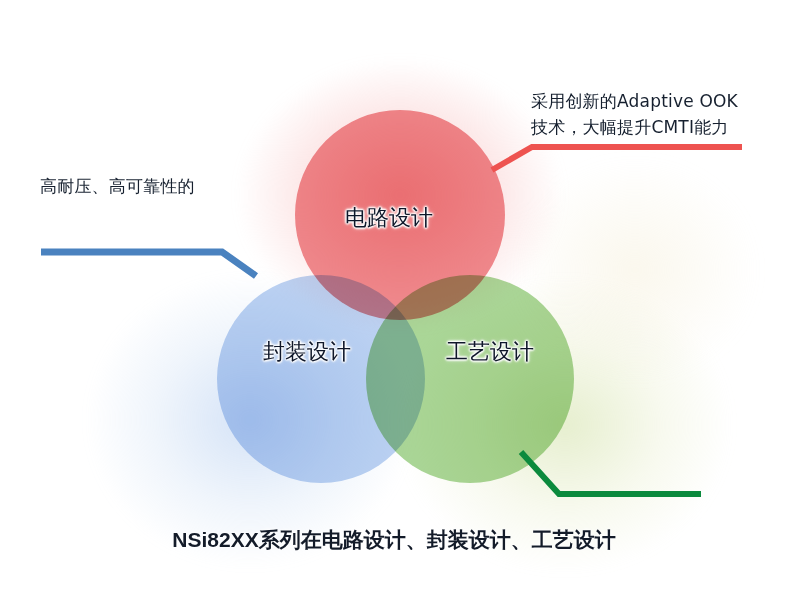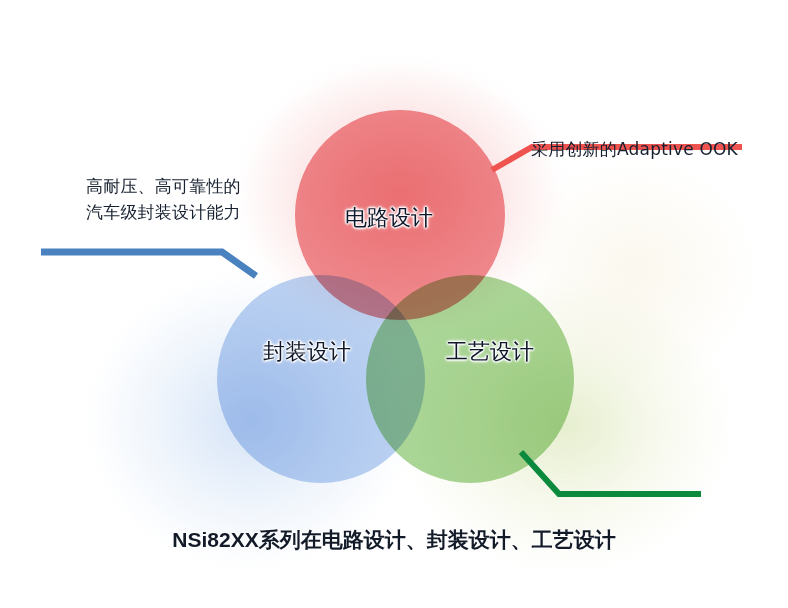--- a/index.html
+++ b/index.html
@@ -88,22 +88,22 @@
     position: absolute;
     color: #16202f;
     font-size: 17px;
     line-height: 26px;
     letter-spacing: 0.2px;
     white-space: nowrap;
   }
   .callout-text.mono-mix {
     font-family: "DejaVu Sans", "Liberation Sans", sans-serif;
   }
-  .co-left  { left: 40px;  top: 174px; margin-left: 46px; }
-  .co-top   { left: 531px; top: 88px; margin-top: 48px;  }
+  .co-left  { left: 40px;  top: 174px; }
+  .co-top   { left: 531px; top: 88px;  }
   .co-bot   { left: 568px; top: 456px; }
 
   .leader { position: absolute; left: 0; top: 0; width: 788px; height: 608px; pointer-events: none; }
 
   
   .caption {
     position: absolute;
     left: 0; right: 0;
     top: 525px;
     text-align: center;
@@ -137,25 +137,25 @@
   <div class="circle-label lbl-right">工艺设计</div>
 
   <svg class="leader" viewBox="0 0 788 608">
     <polyline points="41,252 222,252 256,276" fill="none" stroke="#4A82BF" stroke-width="7" stroke-linecap="butt" stroke-linejoin="miter"></polyline>
     <polyline points="742,147 532,147 492,170" fill="none" stroke="#EE5350" stroke-width="6" stroke-linecap="butt" stroke-linejoin="miter"></polyline>
     <polyline points="521,452 559,494 701,494" fill="none" stroke="#0B8A3D" stroke-width="6" stroke-linecap="butt" stroke-linejoin="miter"></polyline>
   </svg>
 
   <div class="callout-text co-left">
     <div>高耐压、高可靠性的</div>
-    <div>汽车级封装设计能力</div>
   </div>
 
   <div class="callout-text co-top mono-mix">
     <div>采用创新的Adaptive OOK</div>
+    <div>技术，大幅提升CMTI能力</div>
   </div>
 
 
   <div class="caption">
     <div>NSi82XX系列在电路设计、封装设计、工艺设计</div>
   </div>
 
 </div>
 
 </body></html>

